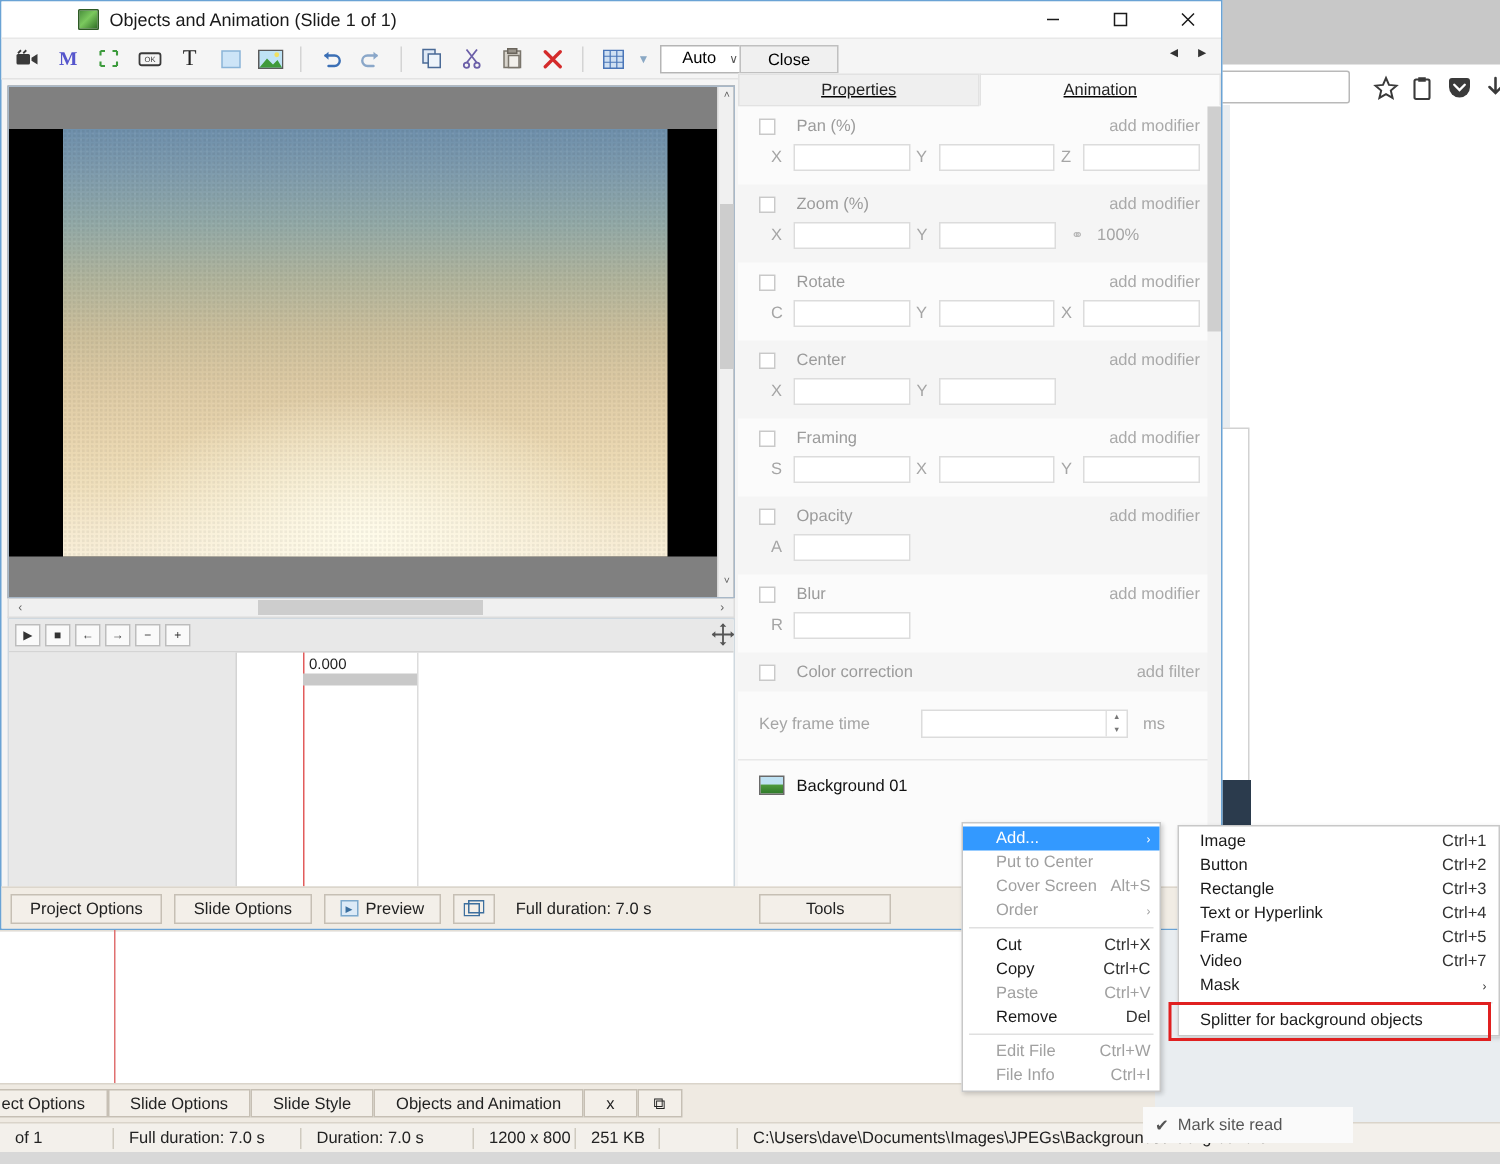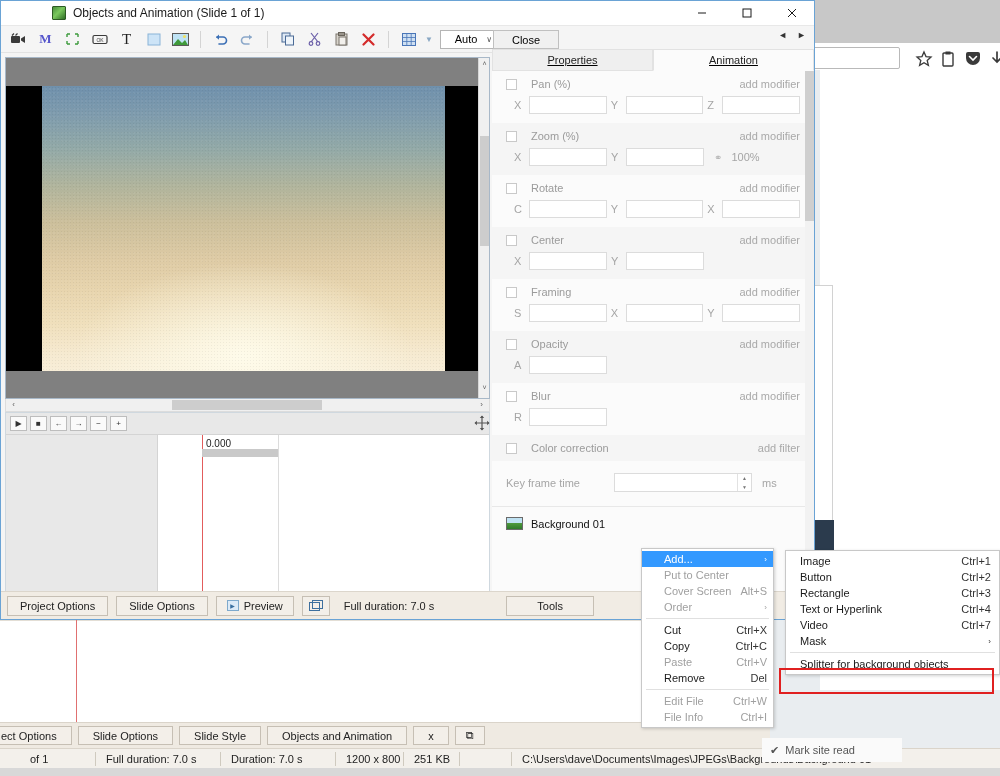--- a/index.html
+++ b/index.html
@@ -219,31 +219,31 @@
     flex: 0 0 auto;
   }
 
   .rp-scroll { position: absolute; right: 0; top: 22px; width: 9px; bottom: 0; background: #f2f2f2; }
   .rp-scroll .thumb { position: absolute; left: 0; top: 0; width: 9px; height: 150px; background: #cfcfcf; }
 
   
   .appbar {
     position: absolute; left: 0; top: 722px; width: 770px; height: 26px;
     background: #efeae2; border-top: 1px solid #dad4ca;
-    display: flex; align-items: center; gap: 6px; padding-left: 0px;
+    display: flex; align-items: center; gap: 0; padding-left: 0px;
   }
   .ab-btn {
     height: 19px; background: #f3efe9; border: 1px solid #c6bfb4;
     display: flex; align-items: center; justify-content: center;
     padding: 0 14px; font-size: 11px; color: #222;
   }
   .statusbar {
     position: absolute; left: 0; top: 748px; width: 1000px; height: 20px;
     background: #f3f0eb; border-top: 1px solid #dad4ca;
-    display: flex; align-items: center; font-size: 11px; color: #222; padding-left: 20px;
+    display: flex; align-items: center; font-size: 11px; color: #222;
   }
   .sb-cell { padding: 0 10px; border-right: 1px solid #cfcabf; height: 14px; display: flex; align-items: center; white-space: nowrap;}
   .sb-cell.nb { border-right: none; }
   .bottom-strip { position: absolute; left: 0; top: 768px; width: 1000px; height: 8px; background: #d8d8d8; }
 
   .vline-left { position: absolute; left: 76px; top: 620px; width: 1px; height: 102px; background: #e07070; }
   .hline-left { position: absolute; left: 0; top: 620px; width: 770px; height: 1px; background: #e3ded5; }
   .left-blank { position: absolute; left: 0; top: 621px; width: 770px; height: 101px; background: #ffffff; }
 
   
@@ -737,20 +737,24 @@
     </div>
     <div class="smi">
       <span>Rectangle</span>
       <span class="acc">Ctrl+3</span>
     </div>
     <div class="smi">
       <span>Text or Hyperlink</span>
       <span class="acc">Ctrl+4</span>
     </div>
     <div class="smi">
+      <span>Frame</span>
+      <span class="acc">Ctrl+5</span>
+    </div>
+    <div class="smi">
       <span>Video</span>
       <span class="acc">Ctrl+7</span>
     </div>
     <div class="smi">
       <span>Mask</span>
       <span class="arrow">›</span>
     </div>
     <div class="msep"></div>
     <div class="smi">
       <span>Splitter for background objects</span>

